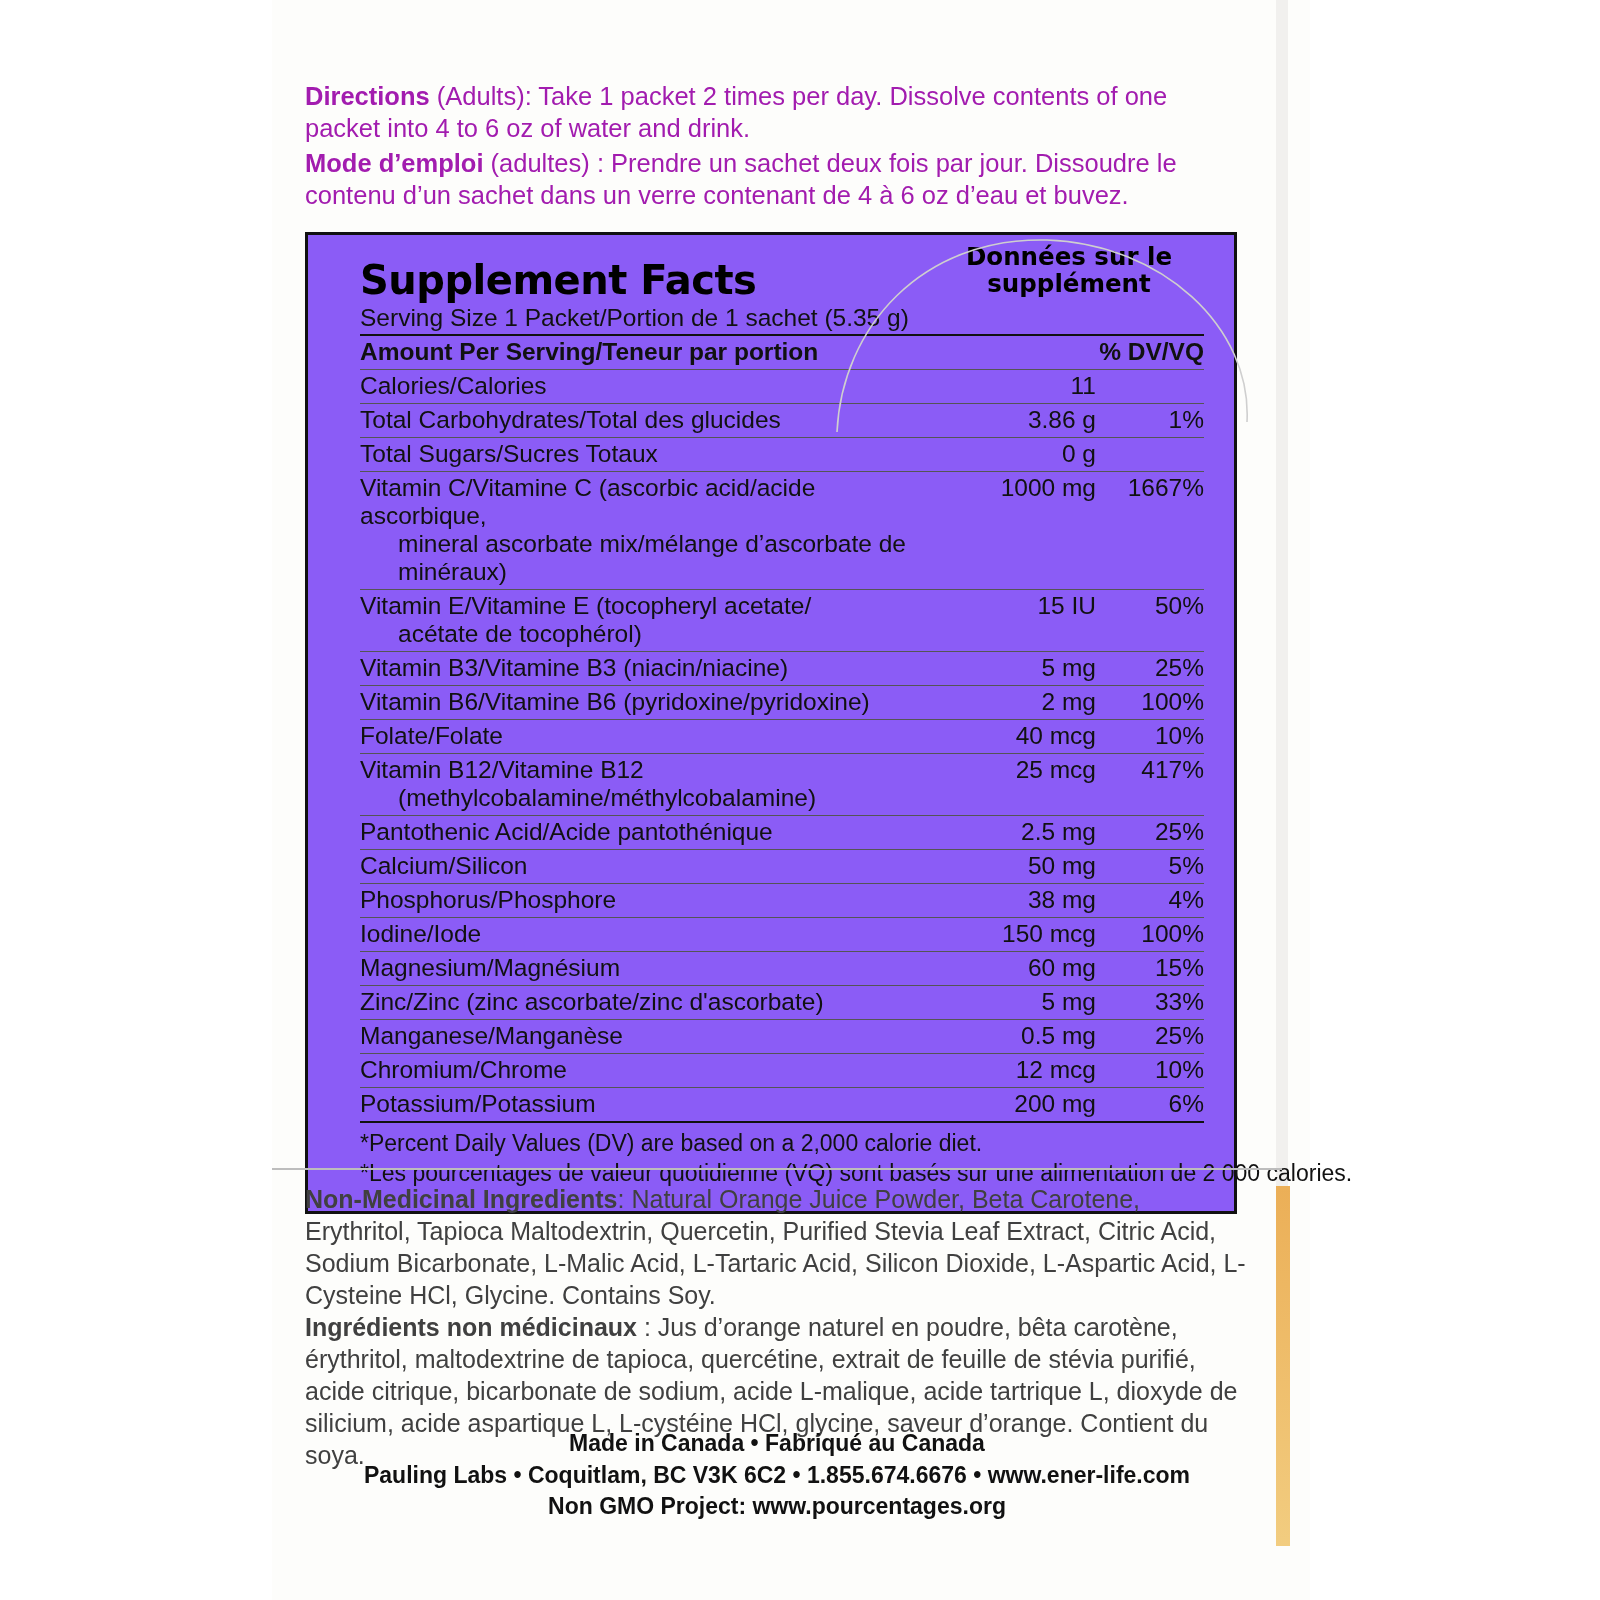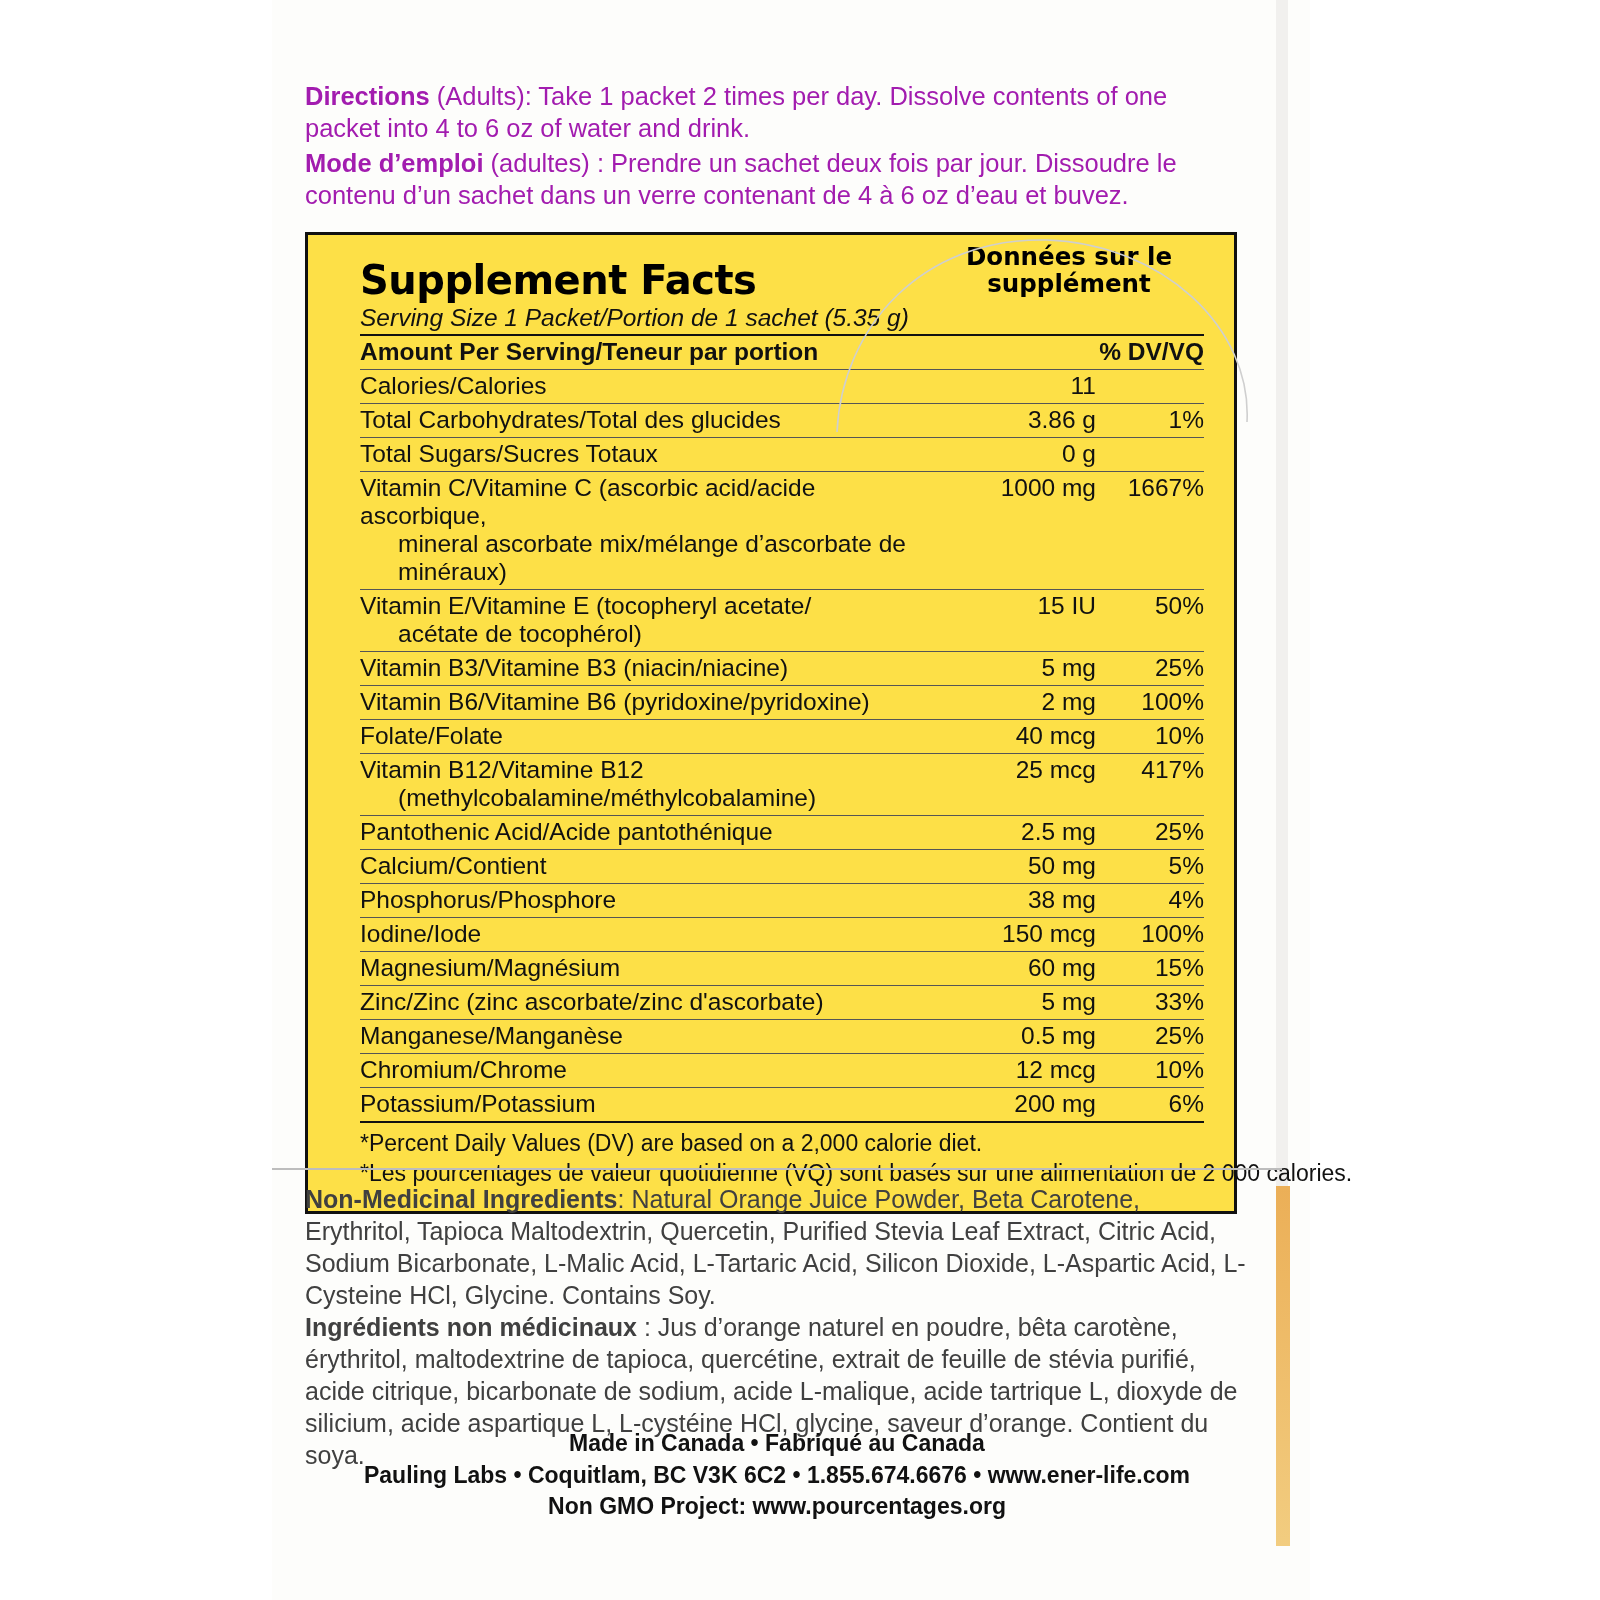--- a/index.html
+++ b/index.html
@@ -70,21 +70,21 @@
   .dir-line { margin: 0; }
   .dir-fr { margin-top: 2px; }
 
   
   .sf-panel {
     position: absolute;
     left: 33px;
     top: 232px;
     width: 932px;
     border: 3px solid #111;
-    background: #fde047;
+    background: #8b5cf6;
     box-sizing: border-box;
     padding: 6px 0 0 0;
   }
   .sf-header {
     display: flex;
     align-items: flex-end;
     padding: 2px 30px 0 52px;
     justify-content: space-between;
   }
   .sf-title {
@@ -102,21 +102,20 @@
     line-height: 1.12;
     text-align: center;
     color: #000;
     padding-bottom: 3px;
     width: 270px;
   }
   .sf-serving {
     padding: 3px 30px 2px 52px;
     font-size: 24.5px;
     color: #111;
-    font-style: italic;
   }
   .sf-table {
     margin: 0 30px 0 52px;
     border-collapse: collapse;
     width: calc(100% - 82px);
     font-size: 24.5px;
     color: #111;
   }
   .sf-table td {
     padding: 2px 0 3px 0;
@@ -275,21 +274,21 @@
             <td class="c-amt">25 mcg</td>
             <td class="c-dv">417%</td>
           </tr>
 
           <tr class="rule-thin">
             <td class="c-name">Pantothenic Acid/Acide pantothénique</td>
             <td class="c-amt">2.5 mg</td>
             <td class="c-dv">25%</td>
           </tr>
           <tr class="rule-thin">
-            <td class="c-name">Calcium/Contient</td>
+            <td class="c-name">Calcium/Silicon</td>
             <td class="c-amt">50 mg</td>
             <td class="c-dv">5%</td>
           </tr>
           <tr class="rule-thin">
             <td class="c-name">Phosphorus/Phosphore</td>
             <td class="c-amt">38 mg</td>
             <td class="c-dv">4%</td>
           </tr>
           <tr class="rule-thin">
             <td class="c-name">Iodine/Iode</td>

